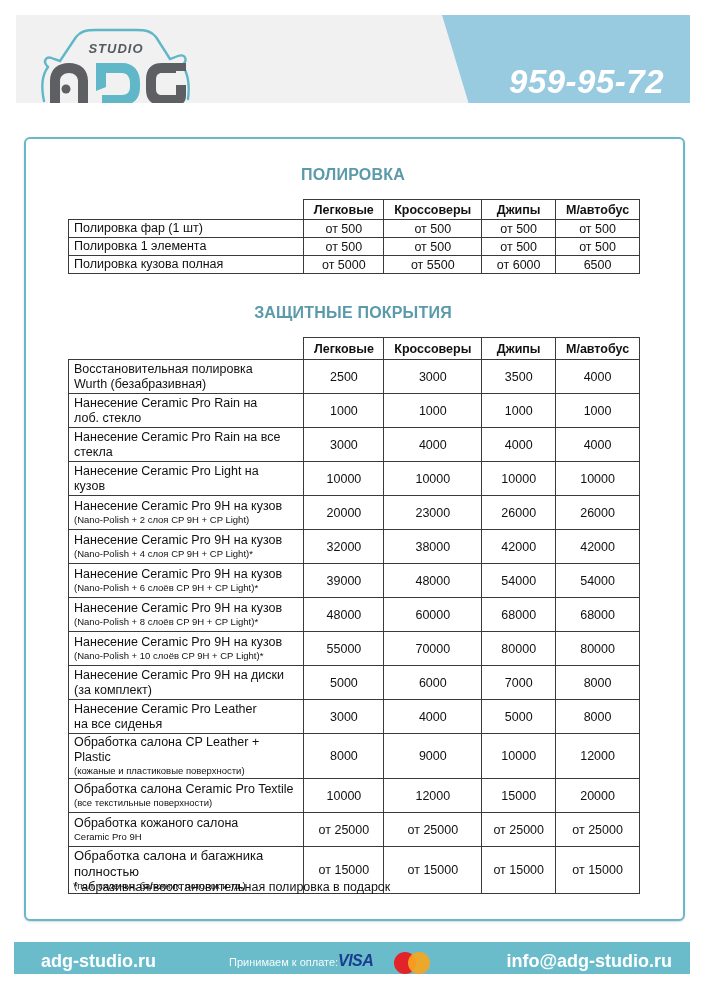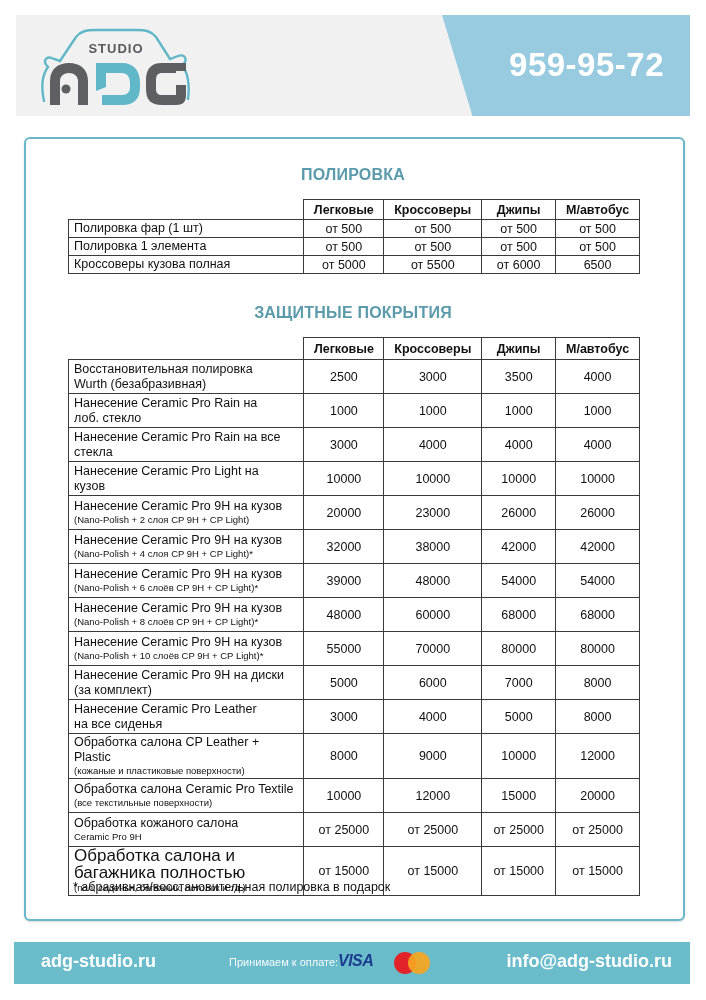--- a/index.html
+++ b/index.html
@@ -1,55 +1,55 @@
 <!DOCTYPE html>
 <html><head>
 <meta charset="utf-8">
 <style>
   * { box-sizing: border-box; margin: 0; padding: 0; }
   html, body { width: 706px; height: 1000px; background: #ffffff; overflow: hidden; }
   body { font-family: "Liberation Sans", sans-serif; color: #111; position: relative; }
 
   
-  .header { position: absolute; left: 16px; top: 15px; width: 674px; height: 101px; background: #f1f1f1; overflow: hidden; }
+  .header { position: absolute; left: 16px; top: 15px; width: 674px; height: 88px; background: #f1f1f1; overflow: hidden; font-style: italic; }
   .header .phone-band { position: absolute; left: 0; top: 0; width: 674px; height: 106px; background: #98cbdf;
     clip-path: polygon(426px 0, 674px 0, 674px 106px, 458px 106px); }
-  .phone { position: absolute; right: 26px; top: 31px; font-size: 33px; font-weight: bold; color: #ffffff; letter-spacing: 0.5px; }
+  .phone { position: absolute; right: 26px; top: 48px; font-size: 33px; font-weight: bold; color: #ffffff; letter-spacing: 0.5px; }
   .logo { position: absolute; left: 20px; top: 10px; width: 160px; height: 92px; }
 
   
   .panel { position: absolute; left: 24px; top: 137px; width: 661px; height: 784px; border: 2px solid #6ab7c9; border-radius: 6px; background: #ffffff; box-shadow: 0 1px 2px rgba(0,0,0,0.15); }
 
   .section-title { position: absolute; left: 0; width: 706px; text-align: center; font-weight: bold; font-size: 16px; color: #5b9aaa; letter-spacing: 0.2px; }
 
   table.price { position: absolute; border-collapse: collapse; font-size: 12.5px; color: #111; }
   table.price td, table.price th { border: 1.5px solid #3a3a3a; }
   table.price th { font-weight: bold; text-align: center; height: 20px; font-size: 12.5px; margin-top: 9px; }
   table.price th.blank { border: none; border-bottom: 1.5px solid #3a3a3a; }
   table.price td.name { text-align: left; padding: 1px 5px; line-height: 15px; margin-left: 8px; }
   table.price td.val { text-align: center; }
   .name .sub { display: block; font-size: 9.5px; line-height: 12px; }
-  .name .main-small { font-size: 17px; text-align: center; }
+  .name .main-small { font-size: 13px; text-align: center; }
 
   #t1 { left: 68px; top: 199px; width: 572px; }
   #t1 td { height: 18px; }
   #t1 col.c0 { width: 236px; }
   #t1 col.c1 { width: 80px; }
   #t1 col.c2 { width: 98px; }
   #t1 col.c3 { width: 74px; }
   #t1 col.c4 { width: 84px; }
 
   #t2 { left: 68px; top: 337px; width: 572px; }
   #t2 td { height: 34px; }
   #t2 th { height: 22px; }
 
   .footnote { position: absolute; left: 73px; top: 880px; font-size: 12.5px; color: #111; }
 
   
-  .footer { position: absolute; left: 14px; top: 942px; width: 676px; height: 42px; background: #6bbccb; }
+  .footer { position: absolute; left: 14px; top: 942px; width: 676px; height: 32px; background: #6bbccb; }
   .footer .site { position: absolute; left: 27px; top: 9px; font-size: 18px; font-weight: bold; color: #ffffff; }
   .footer .pay-label { position: absolute; left: 215px; top: 14px; font-size: 11px; color: #f4fbfd; }
   .footer .visa { position: absolute; left: 324px; top: 10px; font-size: 16px; font-weight: bold; font-style: italic; color: #1b3d8f; letter-spacing: -0.5px; }
   .footer .mc { position: absolute; left: 380px; top: 10px; width: 36px; height: 22px; }
   .footer .mc span { position: absolute; top: 0; width: 22px; height: 22px; border-radius: 50%; }
   .footer .mc .r { left: 0; background: #e2232a; }
   .footer .mc .y { left: 14px; background: #f7a520; opacity: 0.92; }
   .footer .email { position: absolute; right: 18px; top: 9px; font-size: 18px; font-weight: bold; color: #ffffff; }
 </style>
 </head>
@@ -103,21 +103,21 @@
         <td class="val">от 500</td>
       </tr>
       <tr>
         <td class="name"><span>Полировка 1 элемента</span></td>
         <td class="val">от 500</td>
         <td class="val">от 500</td>
         <td class="val">от 500</td>
         <td class="val">от 500</td>
       </tr>
       <tr>
-        <td class="name"><span>Кроссоверы кузова полная</span></td>
+        <td class="name"><span>Полировка кузова полная</span></td>
         <td class="val">от 5000</td>
         <td class="val">от 5500</td>
         <td class="val">от 6000</td>
         <td class="val">6500</td>
       </tr>
     </tbody>
 </table>
 
 <div class="section-title" style="top:304px;">ЗАЩИТНЫЕ ПОКРЫТИЯ</div>
 

